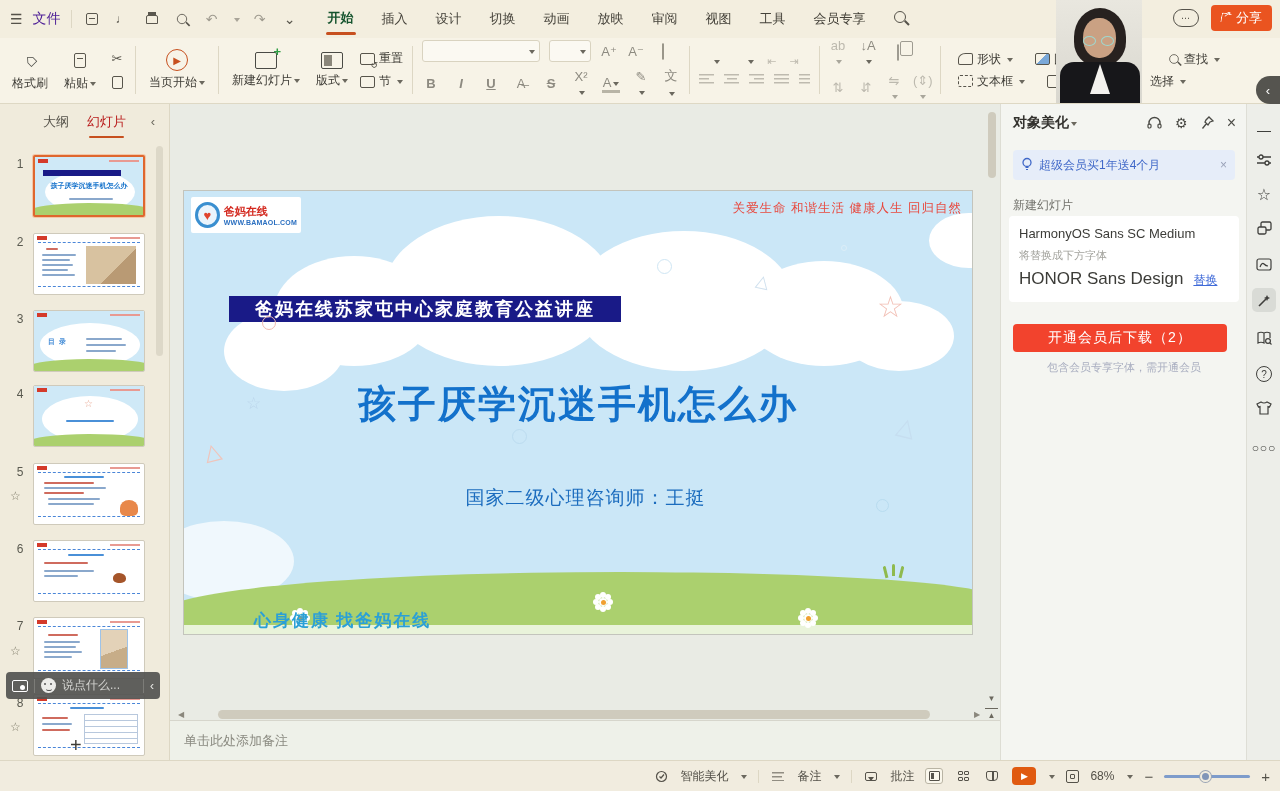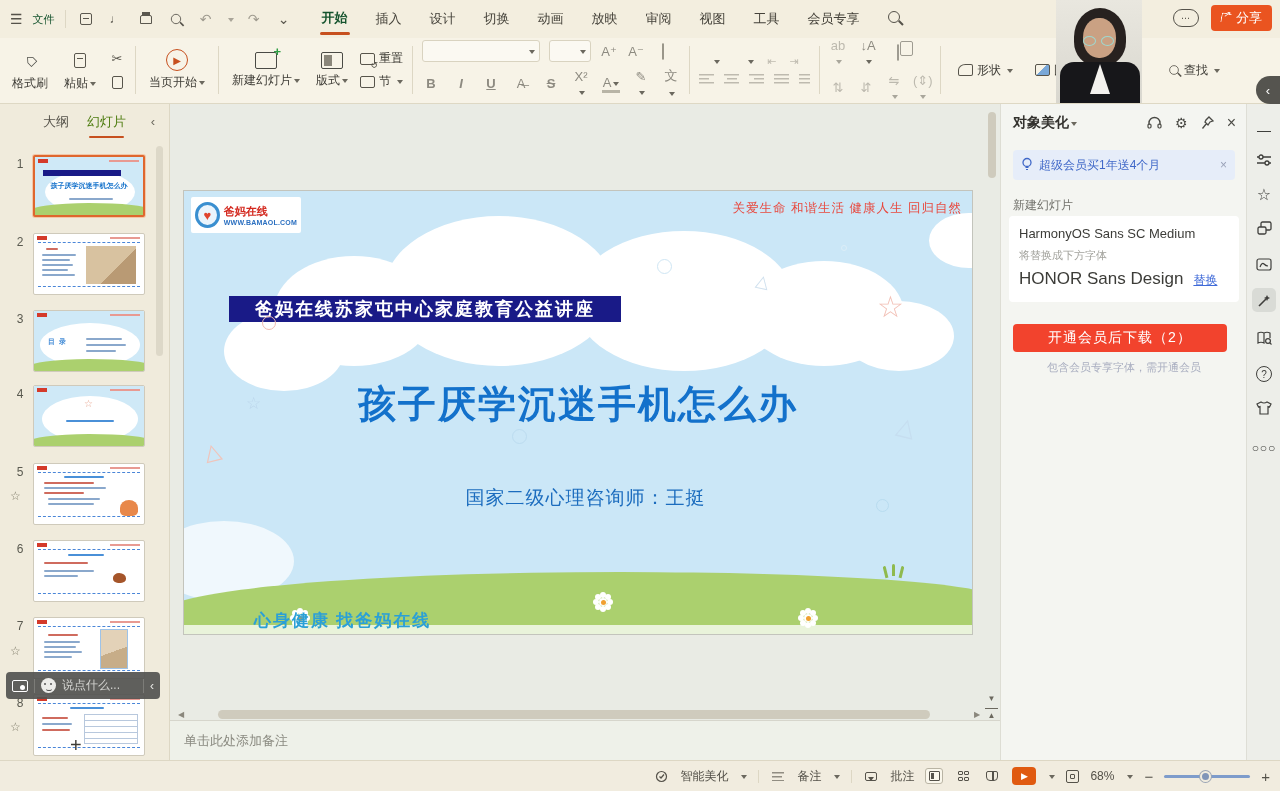--- a/index.html
+++ b/index.html
@@ -55,21 +55,21 @@
   .ic-lines { width:15px; height:13px; background-image:linear-gradient(#918d82,#918d82),linear-gradient(#918d82,#918d82),linear-gradient(#918d82,#918d82),linear-gradient(#918d82,#918d82); background-repeat:no-repeat; background-size:15px 1.5px,10px 1.5px,15px 1.5px,10px 1.5px; cursor:pointer; }
   .al { background-position:0 1px,0 5px,0 9px,0 13px; }
   .ac { background-position:0 1px,center 5px,0 9px,center 13px; }
   .ar { background-position:0 1px,right 5px,0 9px,right 13px; }
   .aj { background-size:15px 1.5px,15px 1.5px,15px 1.5px,15px 1.5px; background-position:0 1px,0 5px,0 9px,0 13px; }
   .dim { opacity:.55; }
 
   
   .leftpanel { position:absolute; left:0; top:104px; width:170px; height:656px; background:#f0ebdc; border-right:1px solid #ddd7c4; }
   .lp-tabs { position:absolute; left:0; top:0; width:100%; height:36px; display:flex; align-items:center; justify-content:center; gap:18px; font-size:13px; color:#55524a; }
-  .lp-tab.active { color:#4d7c0f; position:relative; }
+  .lp-tab.active { color:#b91c1c; position:relative; }
   .lp-tab.active::after { content:""; position:absolute; left:2px; right:2px; bottom:-7px; height:2.5px; background:#c7501f; border-radius:2px; }
   .lp-collapse { position:absolute; right:14px; top:10px; color:#6b685e; font-size:13px; cursor:pointer; }
   .thumb-num { position:absolute; left:12px; width:16px; text-align:center; font-size:12px; color:#5a5a50; }
   .thumb-star { position:absolute; left:10px; font-size:12px; color:#84816f; }
   .thumb { position:absolute; left:33px; width:112px; height:62px; background:#fff; border:1px solid #cfcabb; border-radius:2px; overflow:hidden; cursor:pointer; }
   .thumb.sel { border:2px solid #df672e; box-shadow:0 0 0 1px #f3c7a8; }
   .mini-dash-t { position:absolute; left:4px; right:4px; top:8px; border-top:1.4px dashed #4a86d8; }
   .mini-dash-b { position:absolute; left:4px; right:4px; bottom:7px; border-top:1.4px dashed #4a86d8; }
   .mini-logo { position:absolute; left:3px; top:2px; width:10px; height:4px; background:#d43a2a; }
   .mini-red-line { position:absolute; right:4px; top:3px; width:30px; height:2px; background:#e89a92; }
@@ -173,21 +173,21 @@
   .cb-arrow { color:#e8e8e6; font-size:12px; cursor:pointer; }
 </style>
 </head>
 <body>
 
 <div class="app">
 
   <div class="titlebar">
     <div class="tb-left">
       <span class="menu-glyph">☰</span>
-      <span style="font-size:11px;color:#14532d;">文件</span>
+      <span style="font-size:14px;color:#4c1d95;">文件</span>
       <span class="vdiv"></span>
       <span class="tico">
           <span class="box12">
             <i></i>
           </span>
         </span>
       <span class="tico" style="font-size:12px;">♩</span>
       <span class="tico">
           <span class="box12" style="border-radius:2px 2px 0 0;height:9px;">
             <i style="top:-4px;border:none;height:4px;background:#5a574e;left:1px;right:1px;"></i>
@@ -343,20 +343,34 @@
             <span class="car"></span>
           </span>
         <span class="rowbtn">
             <span class="sect-ico" style="background:linear-gradient(135deg,#f7f3e7 45%,#7aa8d8 45%);"></span>
             <span class="lb">图片</span>
             <span class="car"></span>
           </span>
         <span class="rowbtn" style="margin-left:56px;">
             <span class="ic-search" style="transform:scale(.8);"></span>
             <span class="lb">查找</span>
+            <span class="car"></span>
+          </span>
+      </div>
+      <div class="fr" style="gap:22px;">
+        <span class="rowbtn">
+            <span class="sect-ico" style="border-style:dashed;"></span>
+            <span class="lb">文本框</span>
+            <span class="car"></span>
+          </span>
+        <span class="rowbtn">
+            <span class="copy-ico"></span>
+          </span>
+        <span class="rowbtn" style="margin-left:70px;">
+            <span class="lb">选择</span>
             <span class="car"></span>
           </span>
       </div>
     </div>
   </div>
 
   <div class="leftpanel">
     <div class="lp-tabs">
       <span class="lp-tab">大纲</span>
       <span class="lp-tab active">幻灯片</span>

